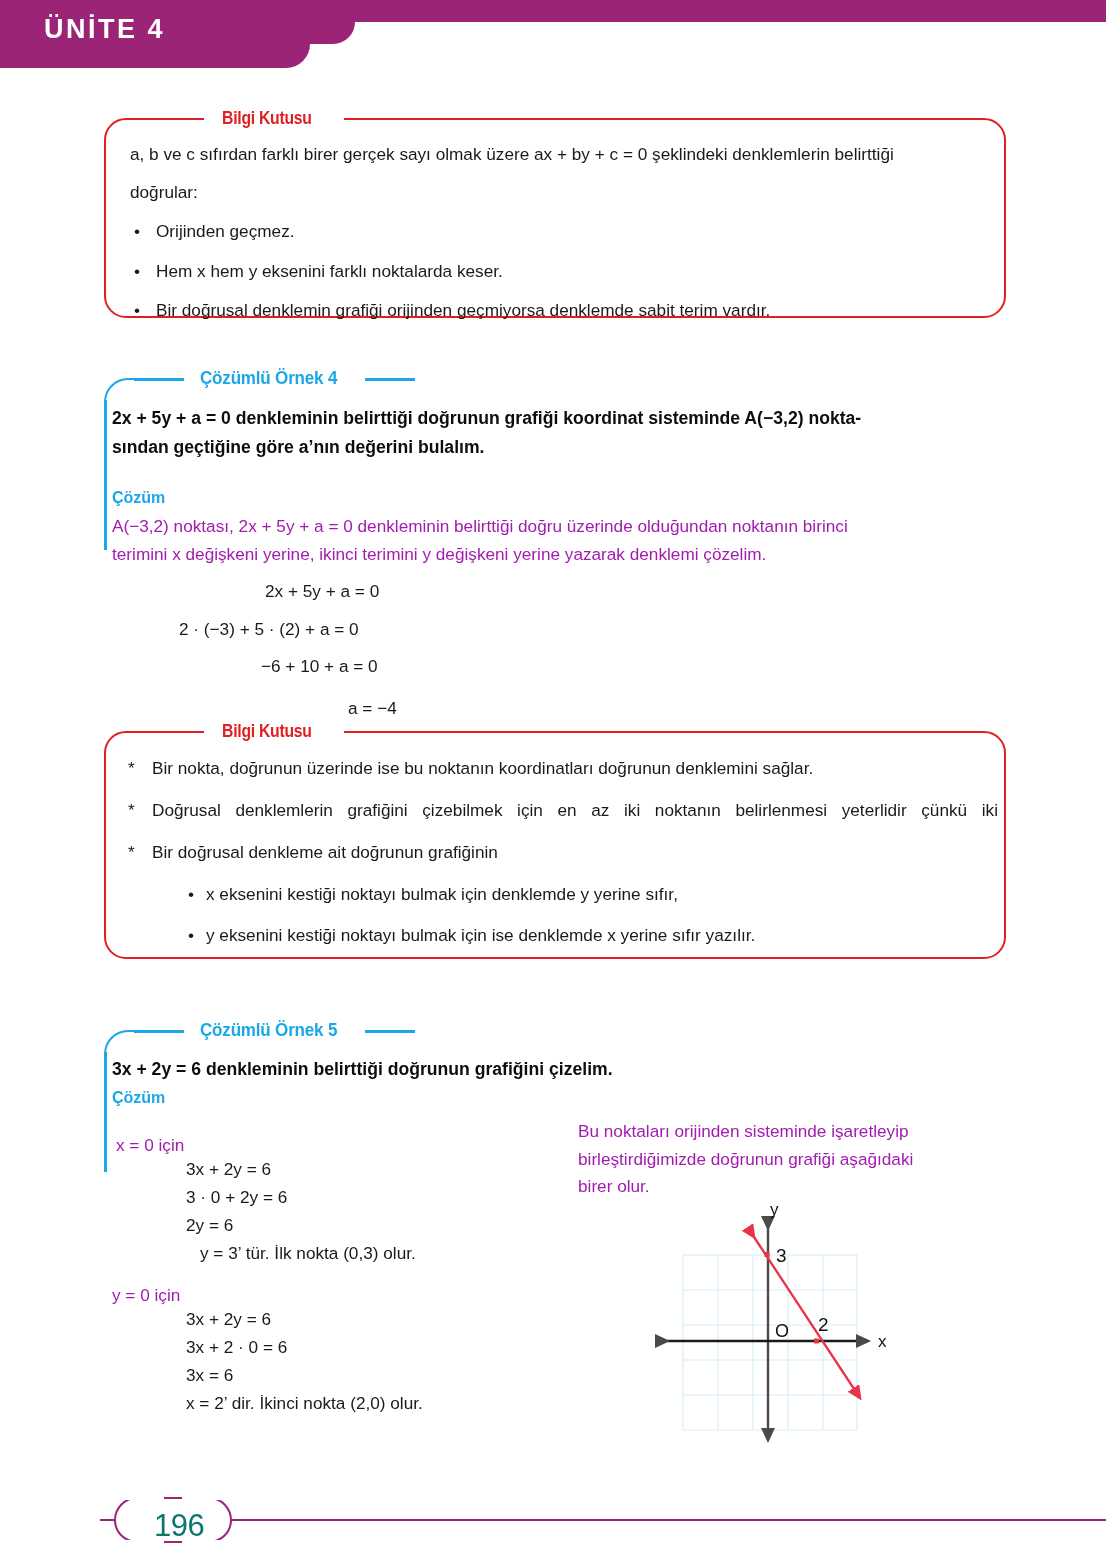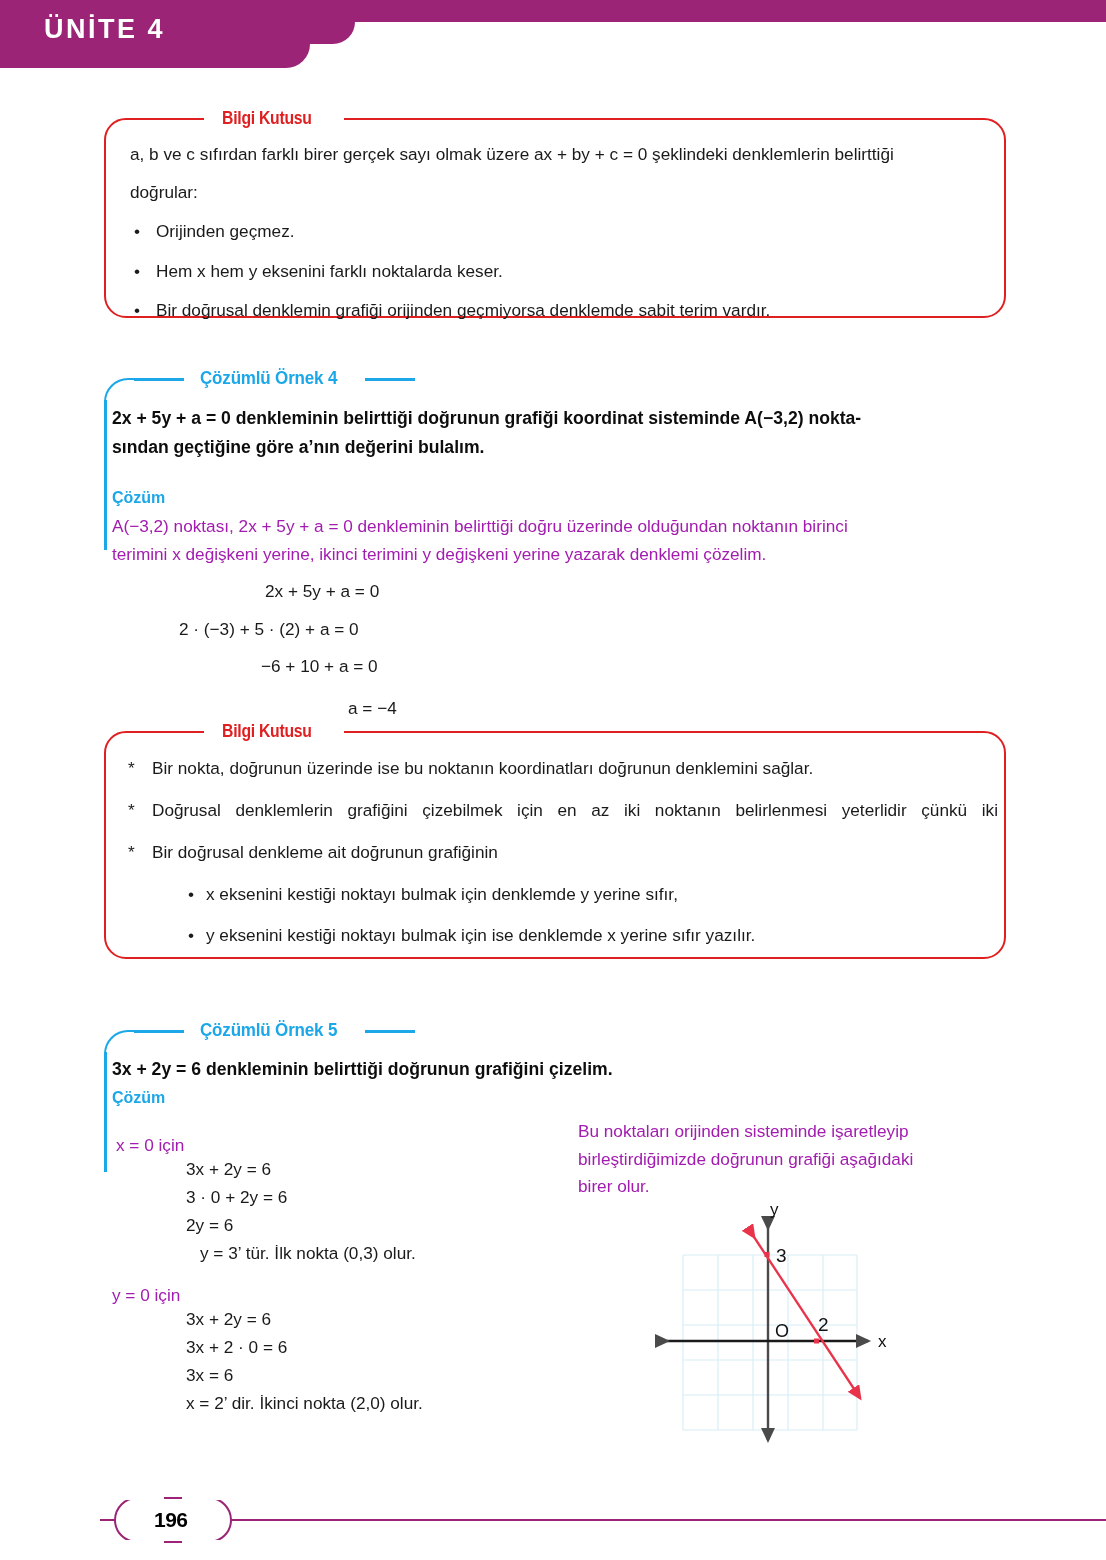--- a/index.html
+++ b/index.html
@@ -125,21 +125,21 @@
     position:absolute; height:2.4px; background:#9B2476;
   }
   .ftr-pill{
     position:absolute;
     border:2.4px solid #9B2476;
     border-radius:24px;
     background:#ffffff;
   }
   .ftr-num{
     position:absolute;
-    font-size:21px; font-weight:bold; color:#000000;
+    font-size:31px; font-weight:normal; color:#0f766e;
     font-family:"Liberation Sans", sans-serif;
     letter-spacing:-0.5px;
   }
   .ftr-mask{ position:absolute; background:#ffffff; }
 </style>
 </head>
 <body>
 
 <div class="page">
 

